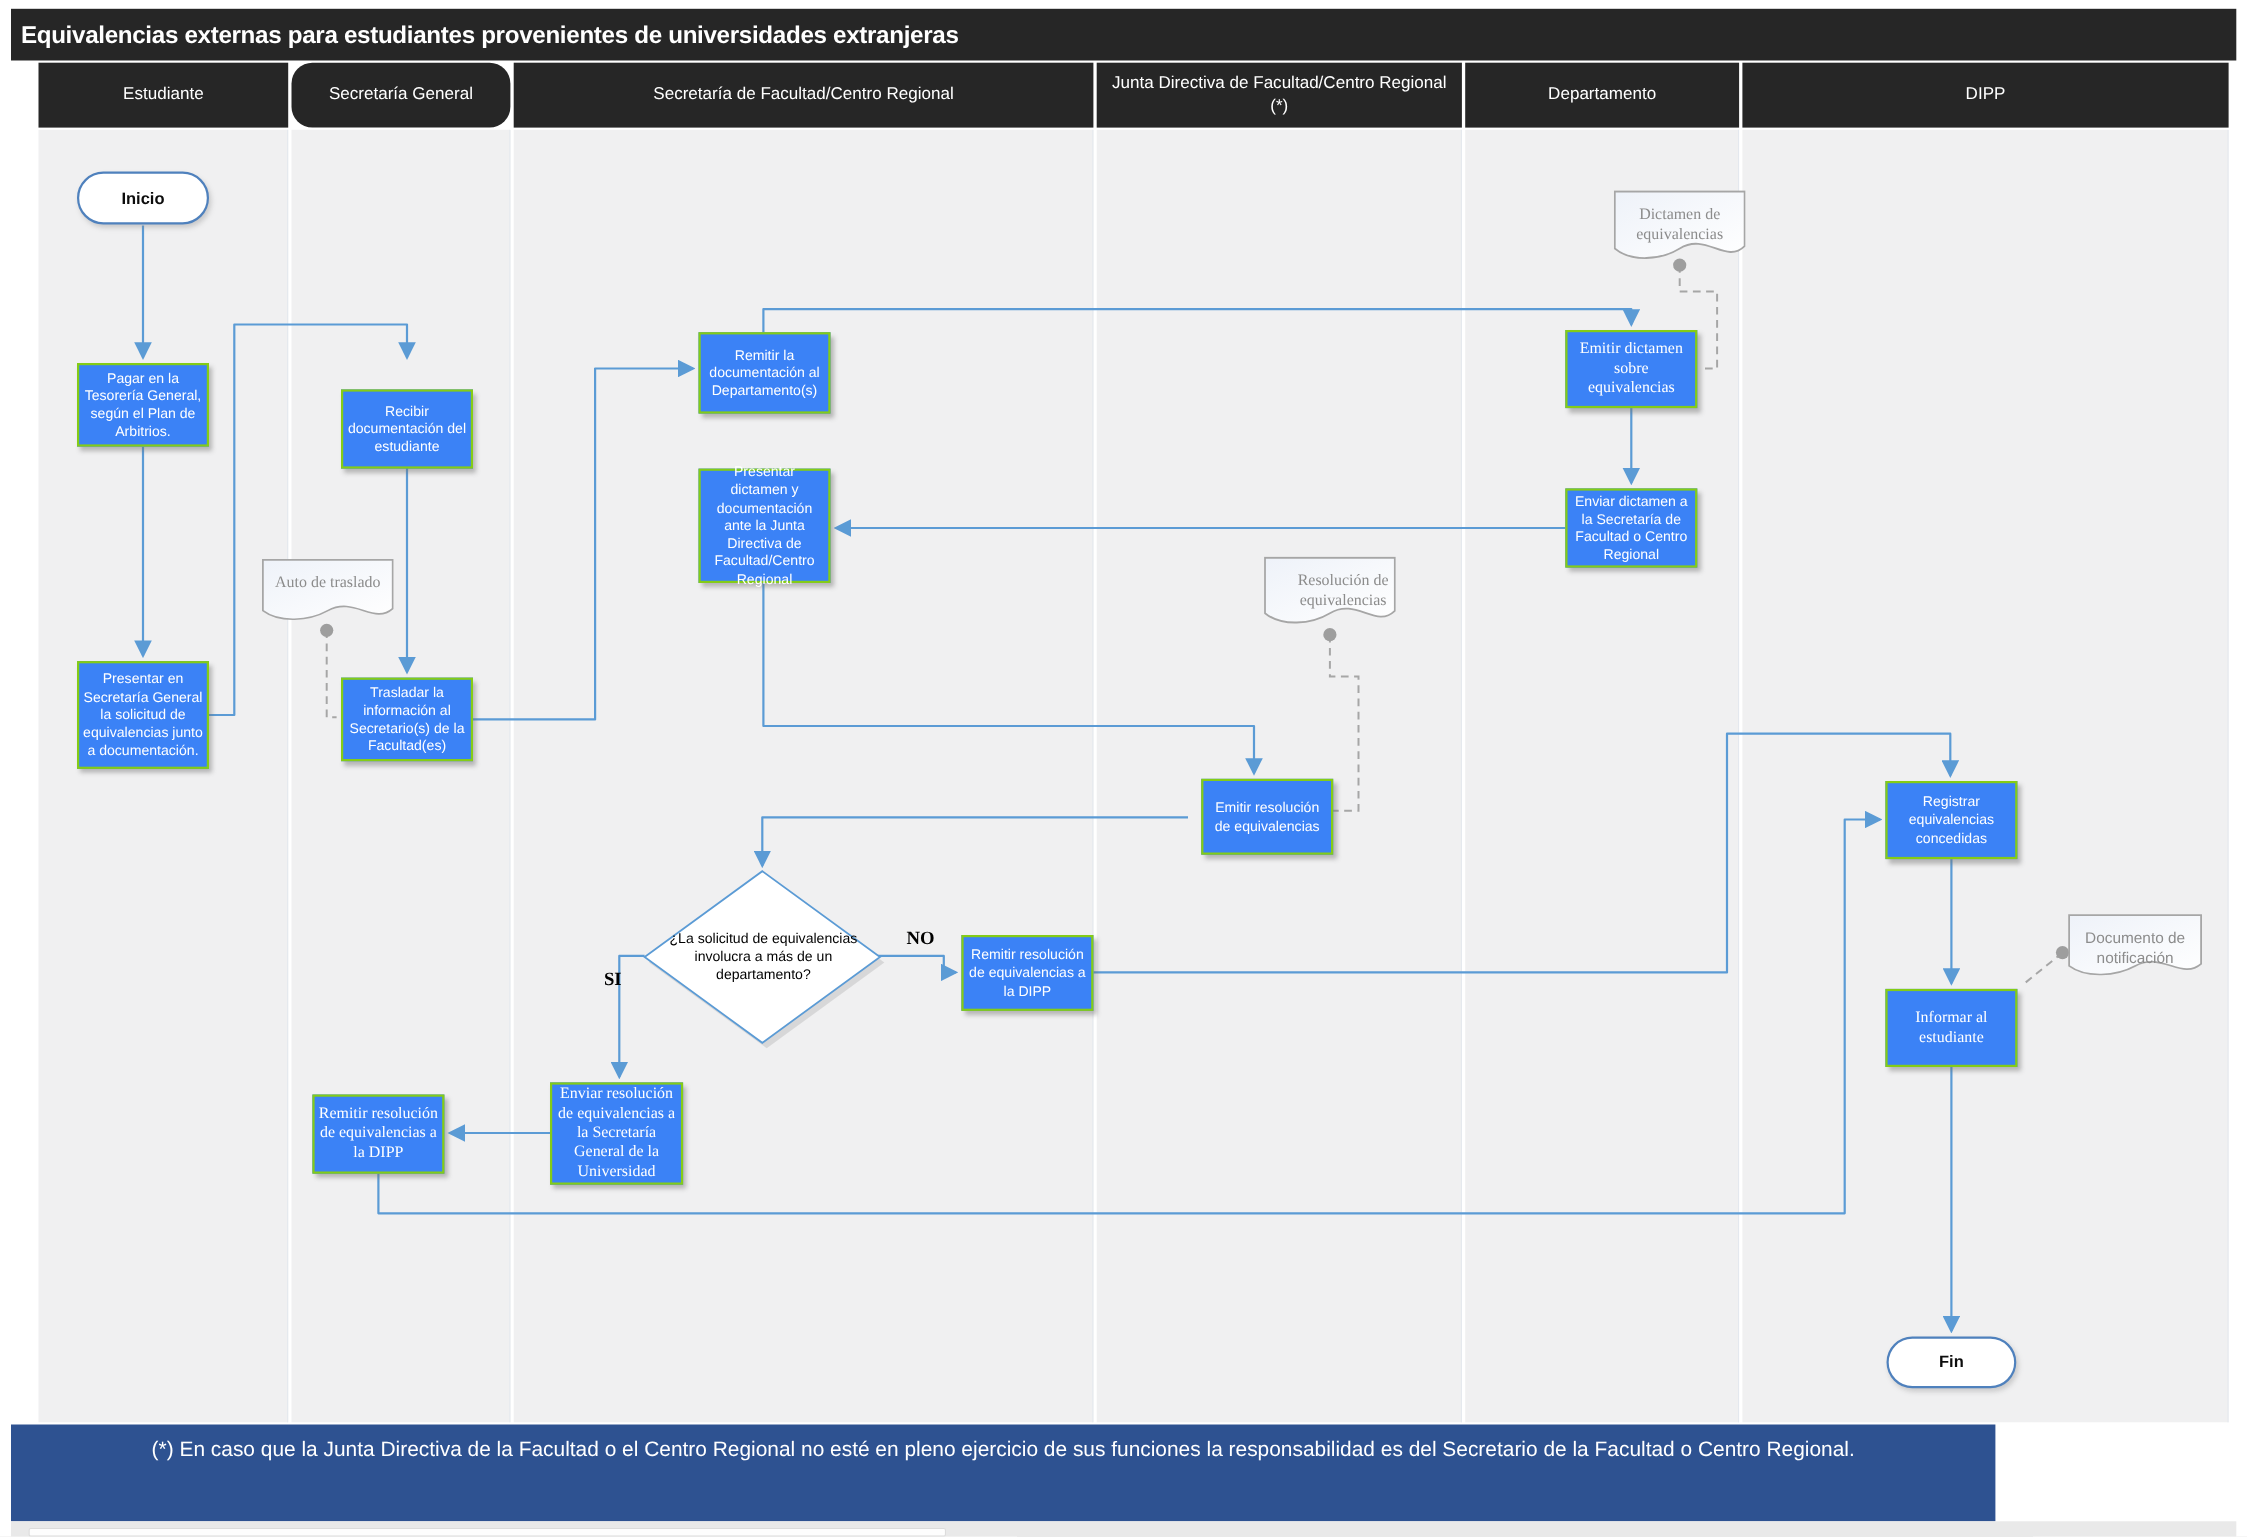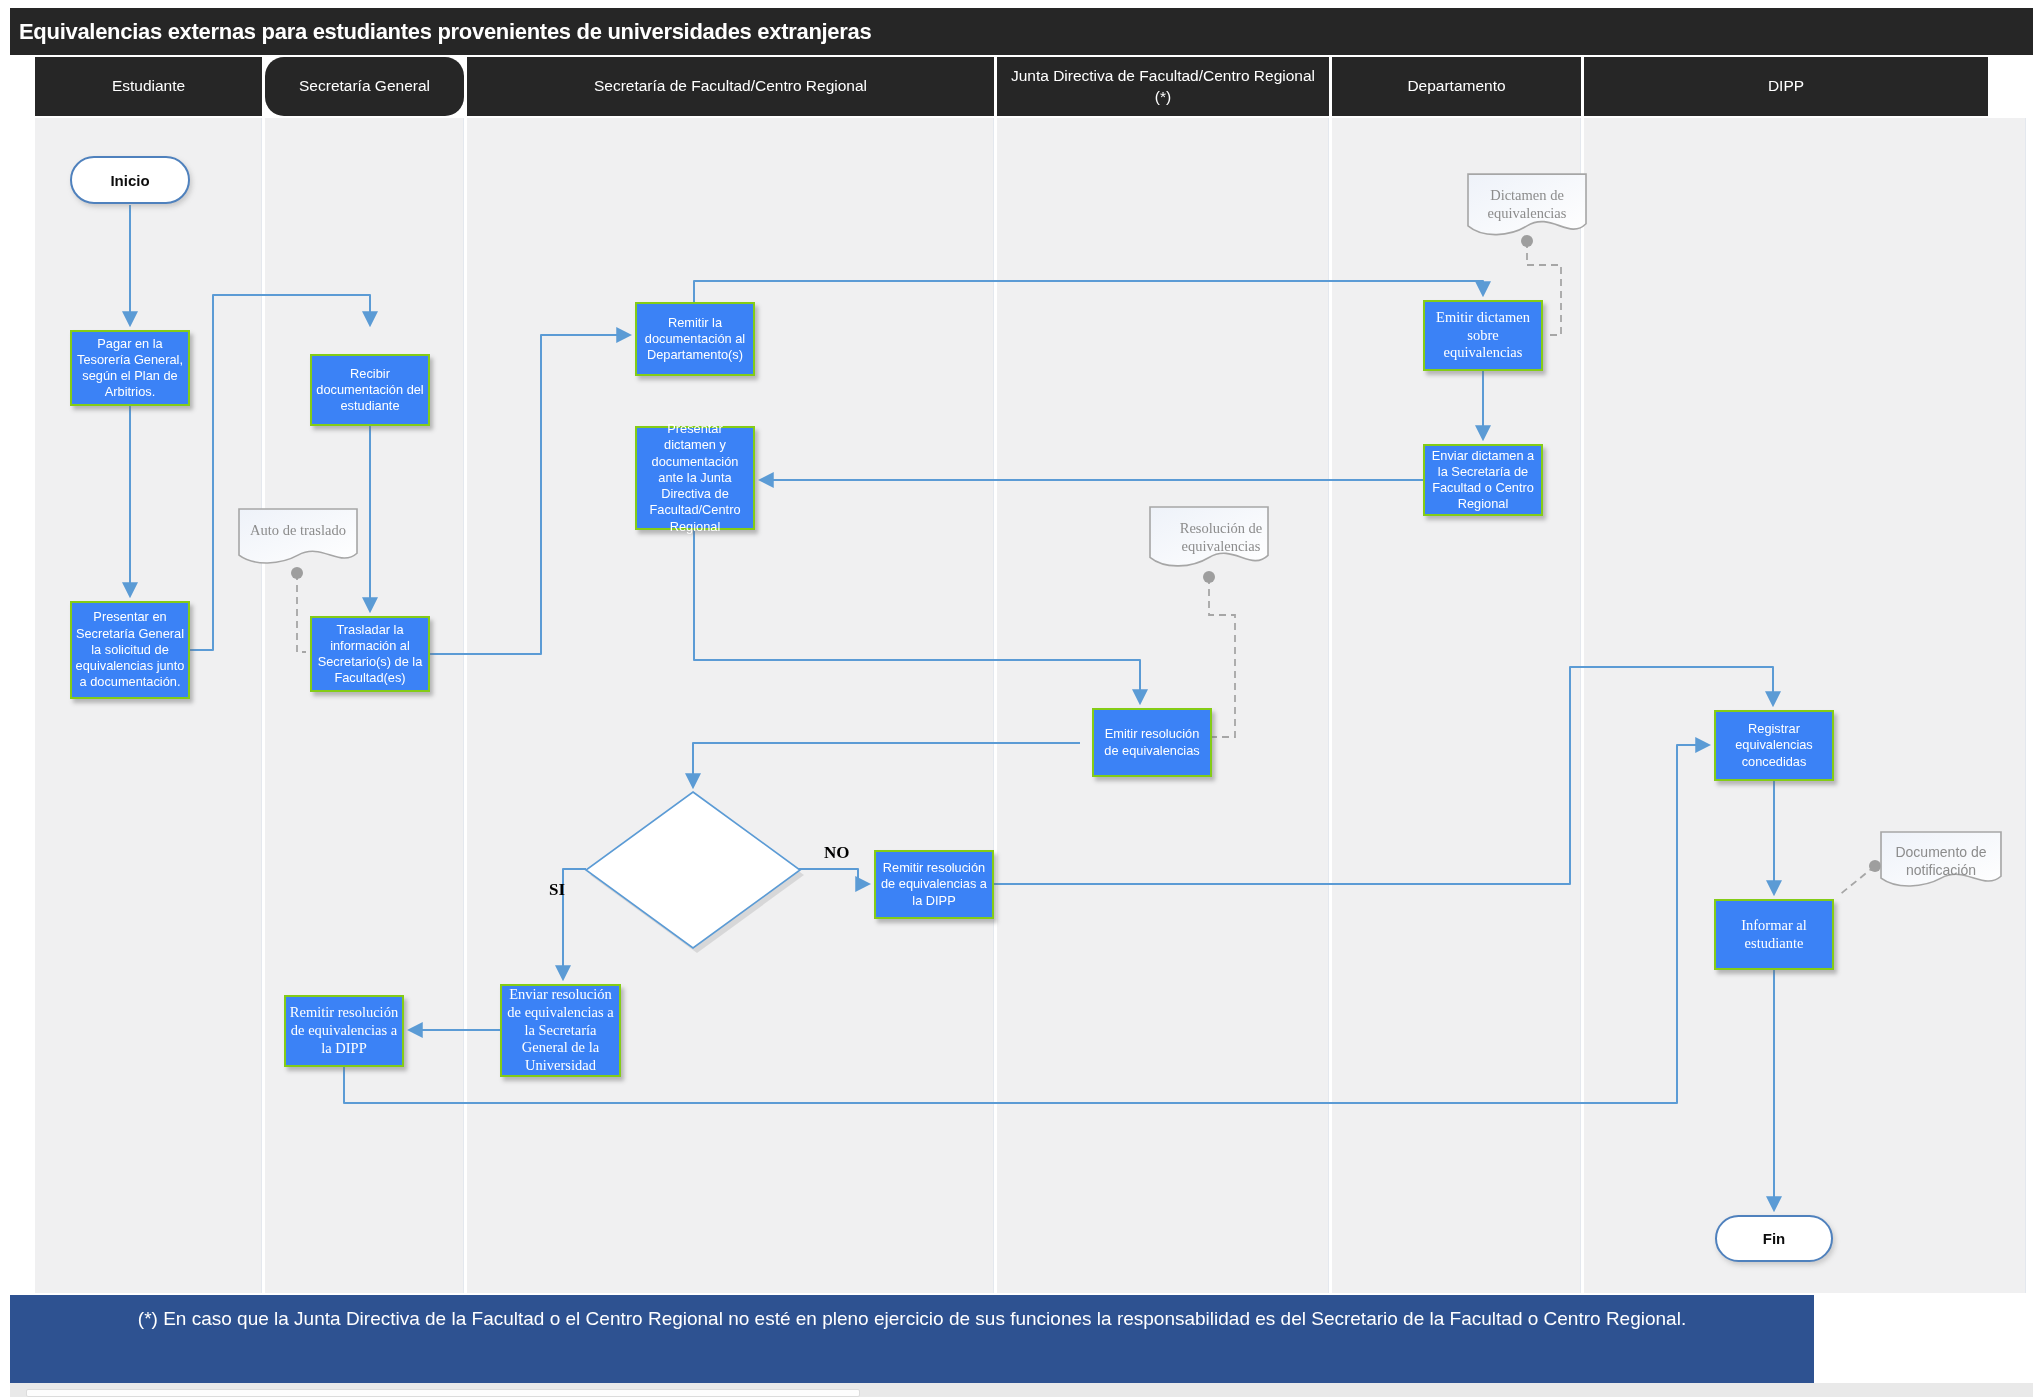--- a/index.html
+++ b/index.html
@@ -41,21 +41,21 @@
 
 <div class="page">
 
   <div class="title-bar">Equivalencias externas para estudiantes provenientes de universidades extranjeras</div>
 
   <div class="lane-header" style="left:35px;width:227px;">Estudiante</div>
   <div class="lane-header" style="left:265px;width:199px;border-radius:19px;">Secretaría General</div>
   <div class="lane-header" style="left:467px;width:527px;">Secretaría de Facultad/Centro Regional</div>
   <div class="lane-header" style="left:997px;width:332px;">Junta Directiva de Facultad/Centro Regional (*)</div>
   <div class="lane-header" style="left:1332px;width:249px;">Departamento</div>
-  <div class="lane-header" style="left:1584px;width:404px;">DIPP</div>
+  <div class="lane-header" style="left:1584px;width:442px;">DIPP</div>
 
   <div class="lane-body" style="left:35px;width:227px;"></div>
   <div class="lane-body" style="left:265px;width:199px;"></div>
   <div class="lane-body" style="left:467px;width:527px;"></div>
   <div class="lane-body" style="left:997px;width:332px;"></div>
   <div class="lane-body" style="left:1332px;width:249px;"></div>
   <div class="lane-body" style="left:1584px;width:442px;"></div>
 
   <svg class="connector-layer" viewBox="0 0 2043 1397">
     <defs>
@@ -161,20 +161,21 @@
           <linearGradient id="dg4" x1="0" y1="0" x2="1" y2="1">
             <stop offset="0" stop-color="#eef2f9"></stop>
             <stop offset="1" stop-color="#ffffff"></stop>
           </linearGradient>
         </defs>
       <path d="M1,1 H119 V48 C102,64 84,36 60,50 C43,60 16,62 1,50 Z" fill="url(#dg4)" stroke="#a6a6a6" stroke-width="1.6"></path>
     </svg>
     <div class="doc-label">Documento de notificación</div>
   </div>
 
+  <div class="decision-label">¿La solicitud de equivalencias involucra a más de un departamento?</div>
   <div class="branch" style="left:824px;top:843px;">NO</div>
   <div class="branch" style="left:549px;top:880px;text-align:center;">SI</div>
 
   <div class="footer">(*) En caso que la Junta Directiva de la Facultad o el Centro Regional no esté en pleno ejercicio de sus funciones la responsabilidad es del Secretario de la Facultad o Centro Regional.</div>
 
   <div class="bottom-strip">
     <div class="scroll-thumb"></div>
   </div>
 
 </div>

